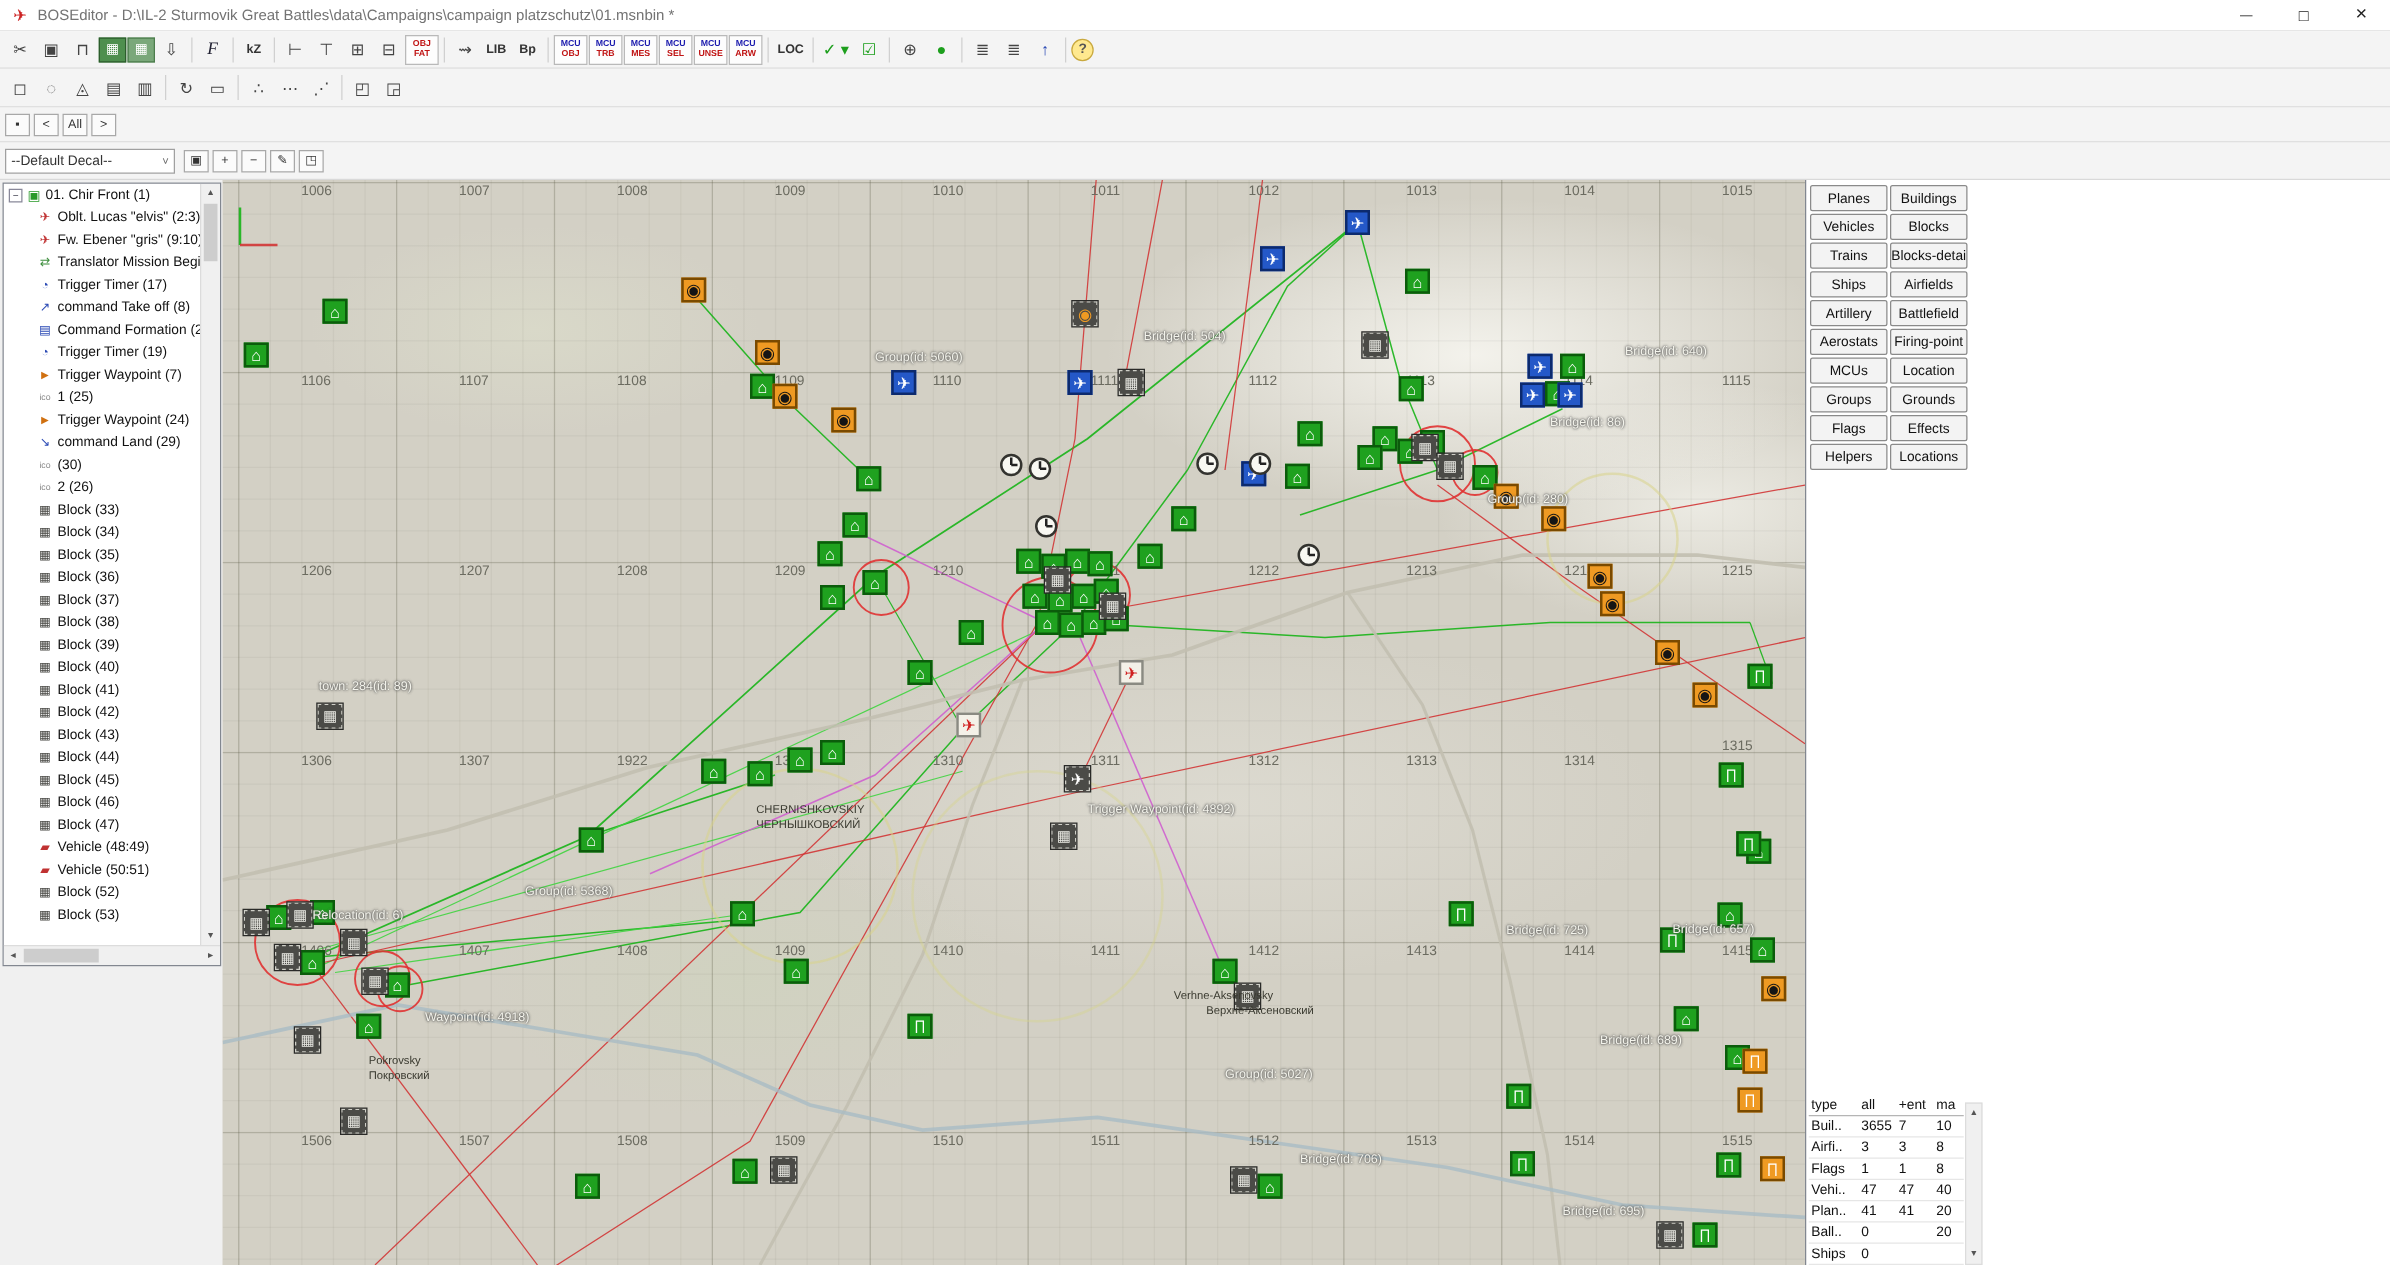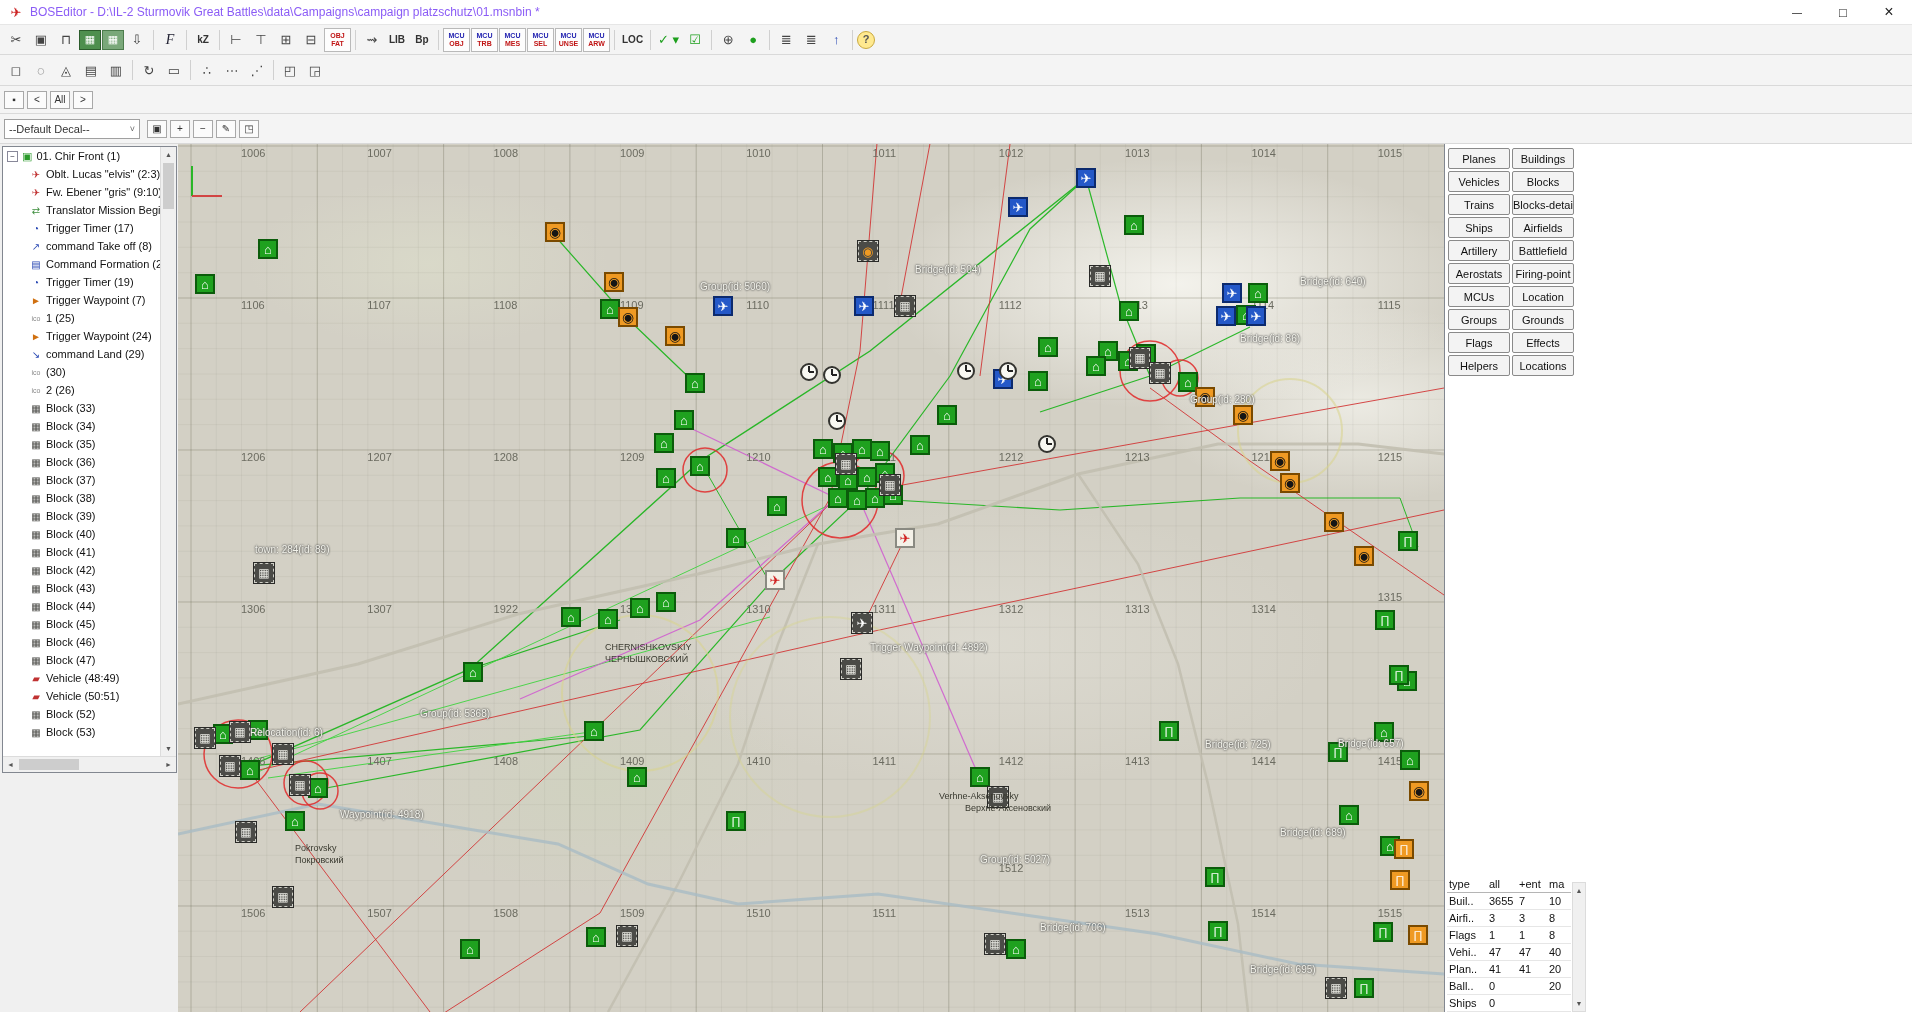--- a/index.html
+++ b/index.html
@@ -2,21 +2,21 @@
 <html><head>
 <meta charset="utf-8">
 <style>
   html,body{margin:0;padding:0;}
   body{width:1912px;height:1027px;overflow:hidden;background:#fff;
        font-family:"Liberation Sans",sans-serif;color:#111;}
   
   .titlebar{height:24px;background:#fff;display:flex;align-items:center;border-bottom:1px solid #e6e6e6;}
   .app-icon{width:16px;margin:0 6px 0 8px;color:#c22;font-size:13px;text-align:center;}
   .app-icon::before{content:"✈";}
-  .title-text{font-size:12px;color:#8b5cf6;white-space:nowrap;}
+  .title-text{font-size:12px;color:#737373;white-space:nowrap;}
   .title-sp{flex:1;}
   .win-btn{width:46px;height:24px;border:none;background:transparent;font-size:12px;color:#222;
            display:flex;align-items:center;justify-content:center;font-family:inherit;}
   .win-btn.min::before{content:"—";font-size:10px;}
   .win-btn.max::before{content:"□";font-size:13px;}
   .win-btn.close::before{content:"×";font-size:16px;}
   .menubar{height:20px;background:#fff;display:flex;align-items:center;border-bottom:1px solid #ddd;padding-left:2px;}
   .menu-item{font-size:12px;padding:2px 7px;}
   
   .toolbar{display:flex;align-items:center;background:#f4f4f4;border-bottom:1px solid #d9d9d9;padding-left:4px;gap:1px;}
@@ -575,21 +575,21 @@
         <span class="gridlbl" style="left: 820.8px; top: 611px;">1412</span>
         <span class="gridlbl" style="left: 947.1px; top: 611px;">1413</span>
         <span class="gridlbl" style="left: 1073.4px; top: 611px;">1414</span>
         <span class="gridlbl" style="left: 1199.7px; top: 611px;">1415</span>
         <span class="gridlbl" style="left: 63px; top: 763px;">1506</span>
         <span class="gridlbl" style="left: 189.3px; top: 763px;">1507</span>
         <span class="gridlbl" style="left: 315.6px; top: 763px;">1508</span>
         <span class="gridlbl" style="left: 441.9px; top: 763px;">1509</span>
         <span class="gridlbl" style="left: 568.2px; top: 763px;">1510</span>
         <span class="gridlbl" style="left: 694.5px; top: 763px;">1511</span>
-        <span class="gridlbl" style="left: 820.8px; top: 718px;">1512</span>
+        <span class="gridlbl" style="left: 820.8px; top: 763px;">1512</span>
         <span class="gridlbl" style="left: 947.1px; top: 763px;">1513</span>
         <span class="gridlbl" style="left: 1073.4px; top: 763px;">1514</span>
         <span class="gridlbl" style="left: 1199.7px; top: 763px;">1515</span>
         <div class="ico gb" style="left: 80px; top: 95px;">⌂</div>
         <div class="ico gb" style="left: 17px; top: 130px;">⌂</div>
         <div class="ico gb" style="left: 422px; top: 155px;">⌂</div>
         <div class="ico gb" style="left: 507px; top: 229px;">⌂</div>
         <div class="ico gb" style="left: 496px; top: 266px;">⌂</div>
         <div class="ico gb" style="left: 476px; top: 289px;">⌂</div>
         <div class="ico gb" style="left: 512px; top: 312px;">⌂</div>

